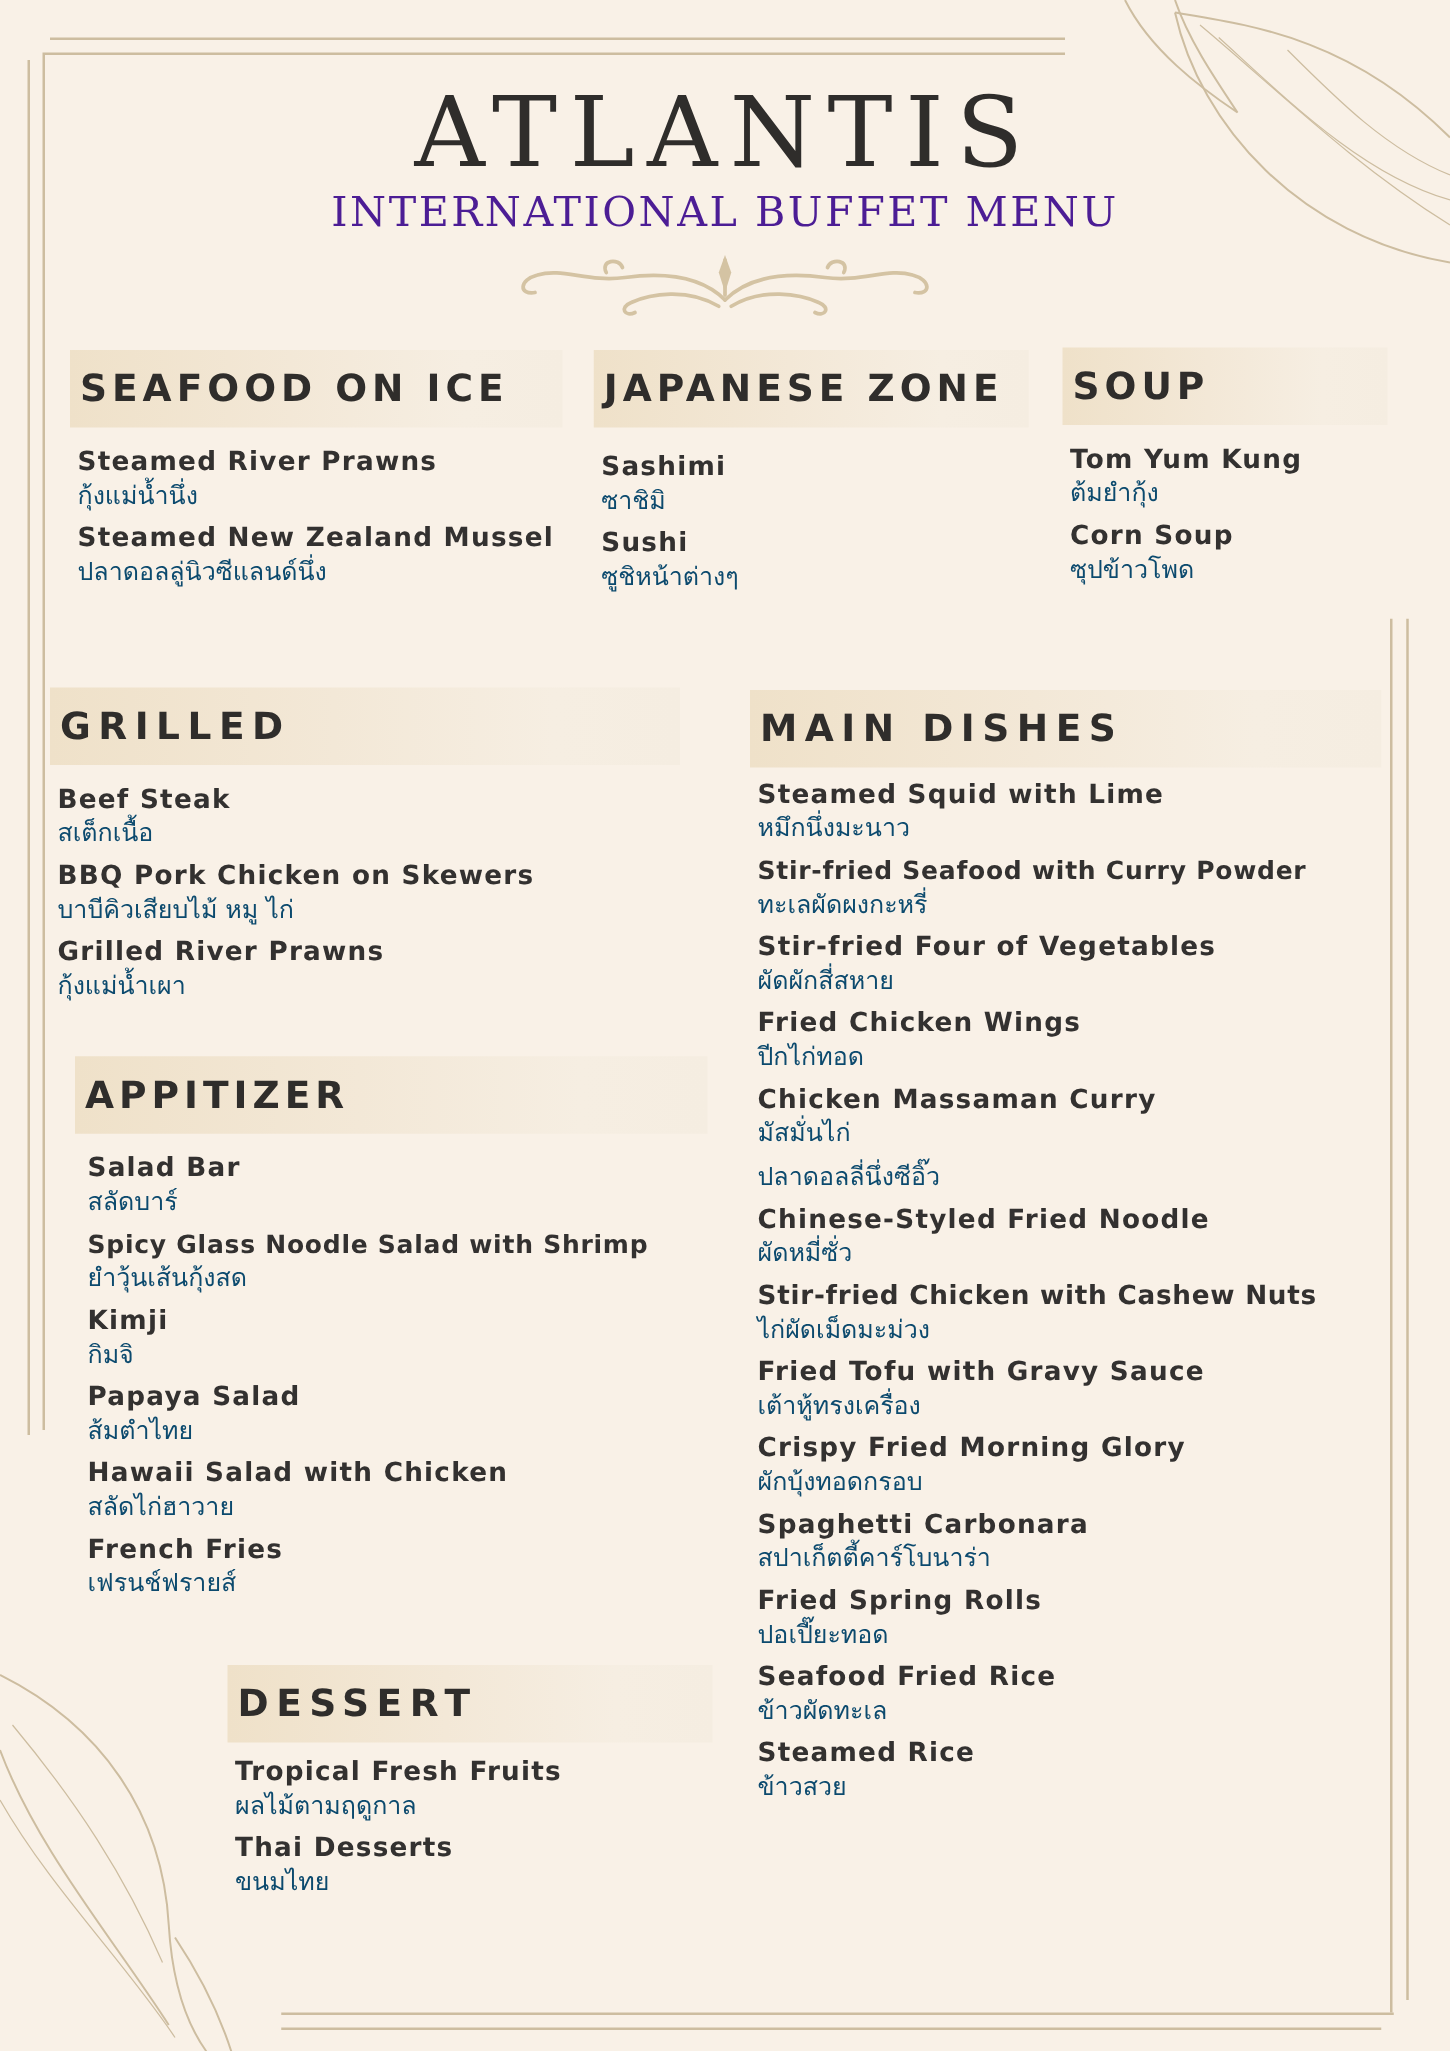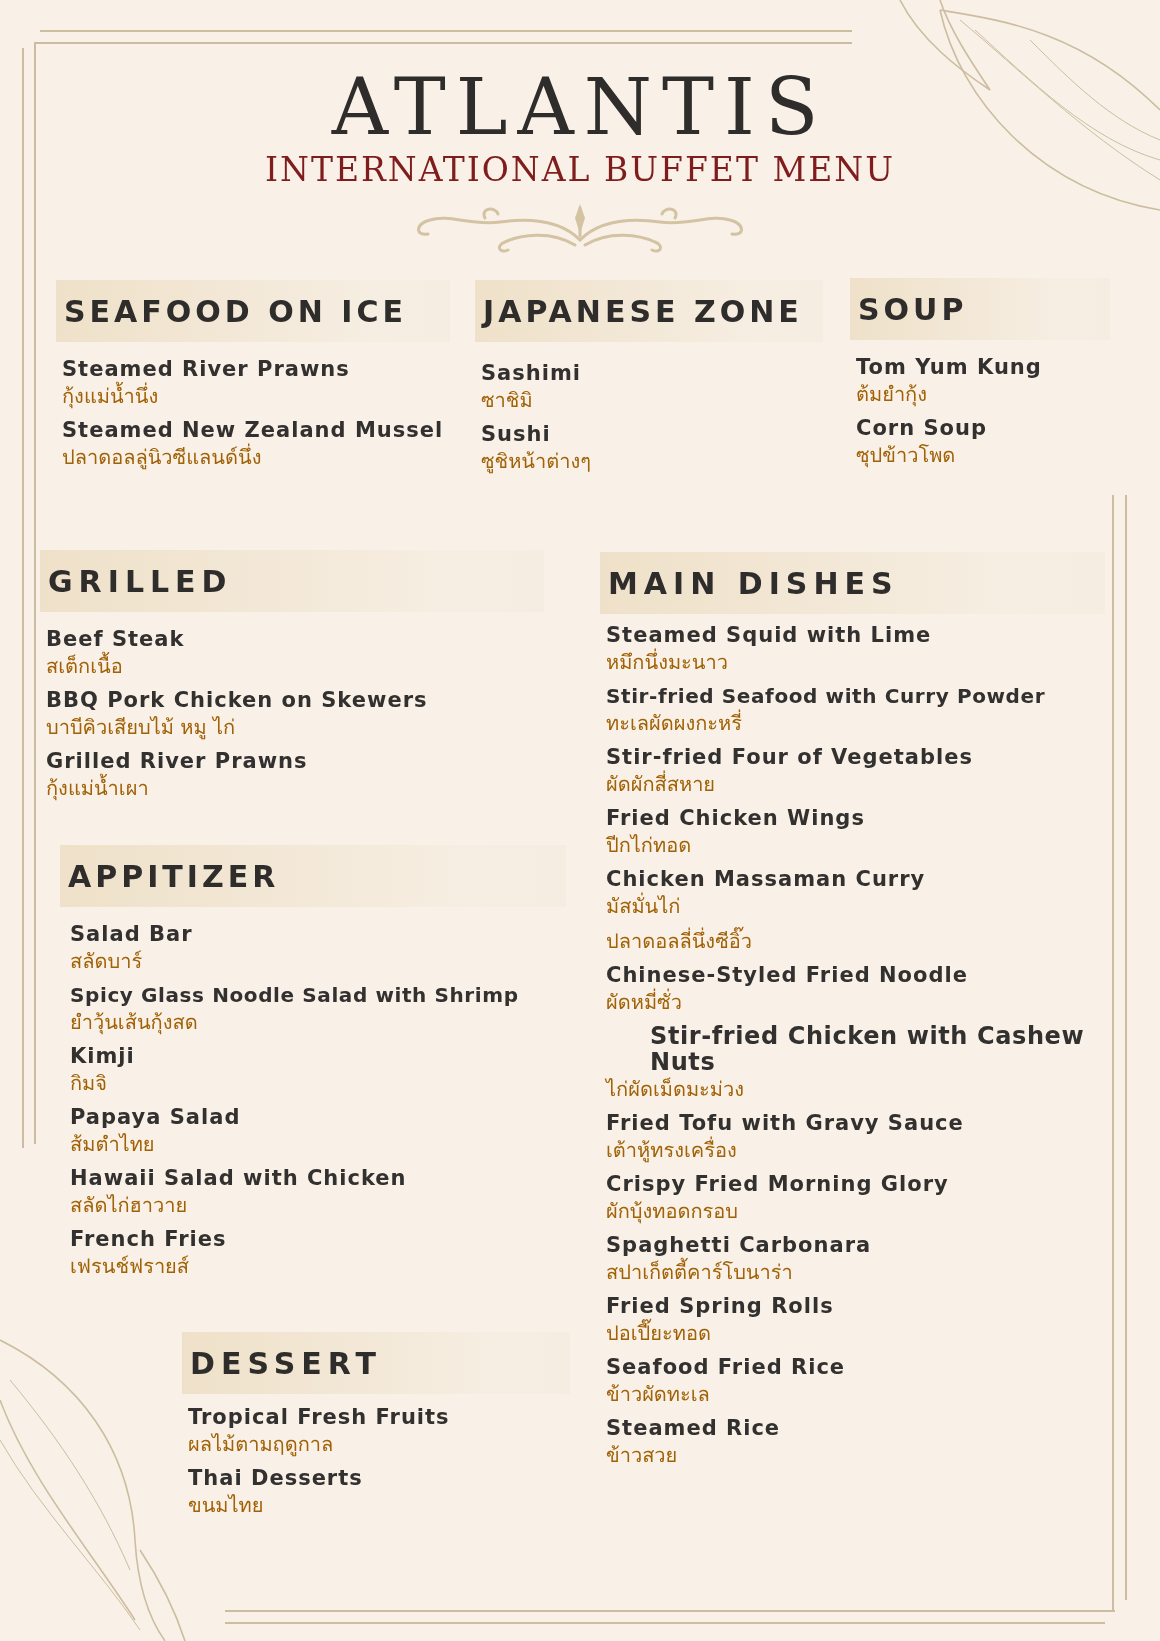--- a/index.html
+++ b/index.html
@@ -12,21 +12,21 @@
   .frame-line { position:absolute; background:#cdbda0; }
   .deco { position:absolute; pointer-events:none; }
   .title {
     position:absolute; left:0; width:1160px; top:62px; text-align:center;
     font-family:"DejaVu Serif", serif; font-weight:normal;
     font-size:78px; letter-spacing:10px; color:#2f2d2b;
   }
   .subtitle {
     position:absolute; left:0; width:1160px; top:150px; text-align:center;
     font-family:"DejaVu Serif", serif; font-size:33px; letter-spacing:2px;
-    color:#7f1d1d; font-weight:normal;
+    color:#4c1d95; font-weight:normal;
   }
   .flourish { position:absolute; left:410px; top:200px; }
   .section { position:absolute; }
   .sec-head {
     height:62px; display:flex; align-items:center;
     background:linear-gradient(90deg,#efe1c9 0%,#f3e8d7 45%,#f6eee2 80%,#f5ede1 100%);
     padding-left:8px;
   }
   .sec-head span {
     font-family:"DejaVu Sans", sans-serif; font-weight:bold;
@@ -34,21 +34,21 @@
   }
   .sec-head.wide span { letter-spacing:6px; }
   .items { padding-left:6px; padding-top:14px; }
   .item { margin-bottom:7px; }
   .item .en {
     display:block; font-family:"DejaVu Sans", sans-serif; font-weight:bold;
     font-size:21px; letter-spacing:1px; color:#333130; line-height:26px;
   }
   .item .th {
     display:block; font-family:"DejaVu Sans", sans-serif;
-    font-size:20px; color:#a16207; line-height:28px;
+    font-size:20px; color:#0c4a6e; line-height:28px;
   }
 </style>
 </head>
 <body>
 
 <div class="frame-line" style="left:40px;top:30px;width:812px;height:2px;"></div>
 <div class="frame-line" style="left:34px;top:42px;width:818px;height:2px;"></div>
 <div class="frame-line" style="left:22px;top:48px;width:2px;height:1100px;"></div>
 <div class="frame-line" style="left:34px;top:44px;width:2px;height:1100px;"></div>
 <div class="frame-line" style="left:1112px;top:495px;width:2px;height:1115px;"></div>
@@ -233,21 +233,21 @@
         <span class="th">มัสมั่นไก่</span>
       </div>
     <div class="item">
         <span class="th">ปลาดอลลี่นึ่งซีอิ๊ว</span>
       </div>
     <div class="item">
         <span class="en">Chinese-Styled Fried Noodle</span>
         <span class="th">ผัดหมี่ซั่ว</span>
       </div>
     <div class="item">
-        <span class="en" style="font-size:24px;letter-spacing:0.6px;margin-left:44px;">Stir-fried Chicken with Cashew Nuts</span>
+        <span class="en" style="font-size:21px;letter-spacing:0.6px;">Stir-fried Chicken with Cashew Nuts</span>
         <span class="th">ไก่ผัดเม็ดมะม่วง</span>
       </div>
     <div class="item">
         <span class="en">Fried Tofu with Gravy Sauce</span>
         <span class="th">เต้าหู้ทรงเครื่อง</span>
       </div>
     <div class="item">
         <span class="en">Crispy Fried Morning Glory</span>
         <span class="th">ผักบุ้งทอดกรอบ</span>
       </div>

